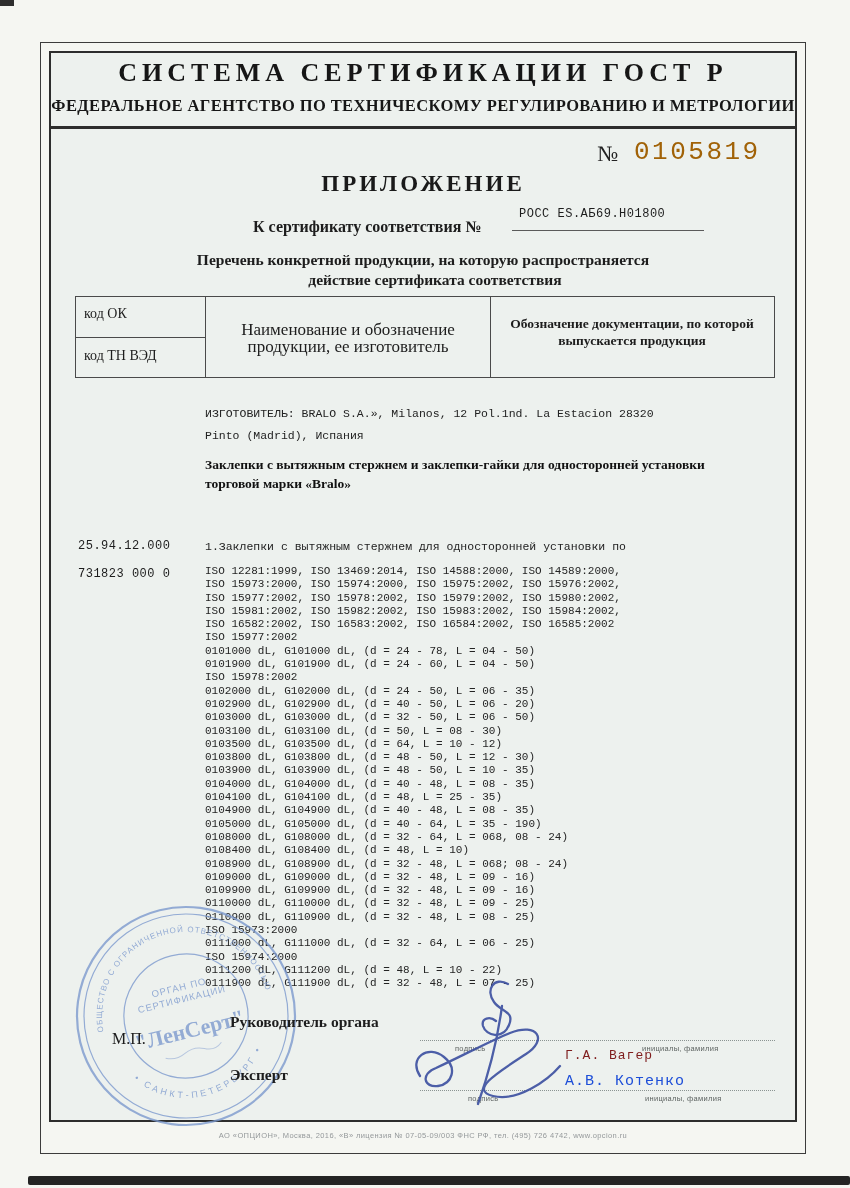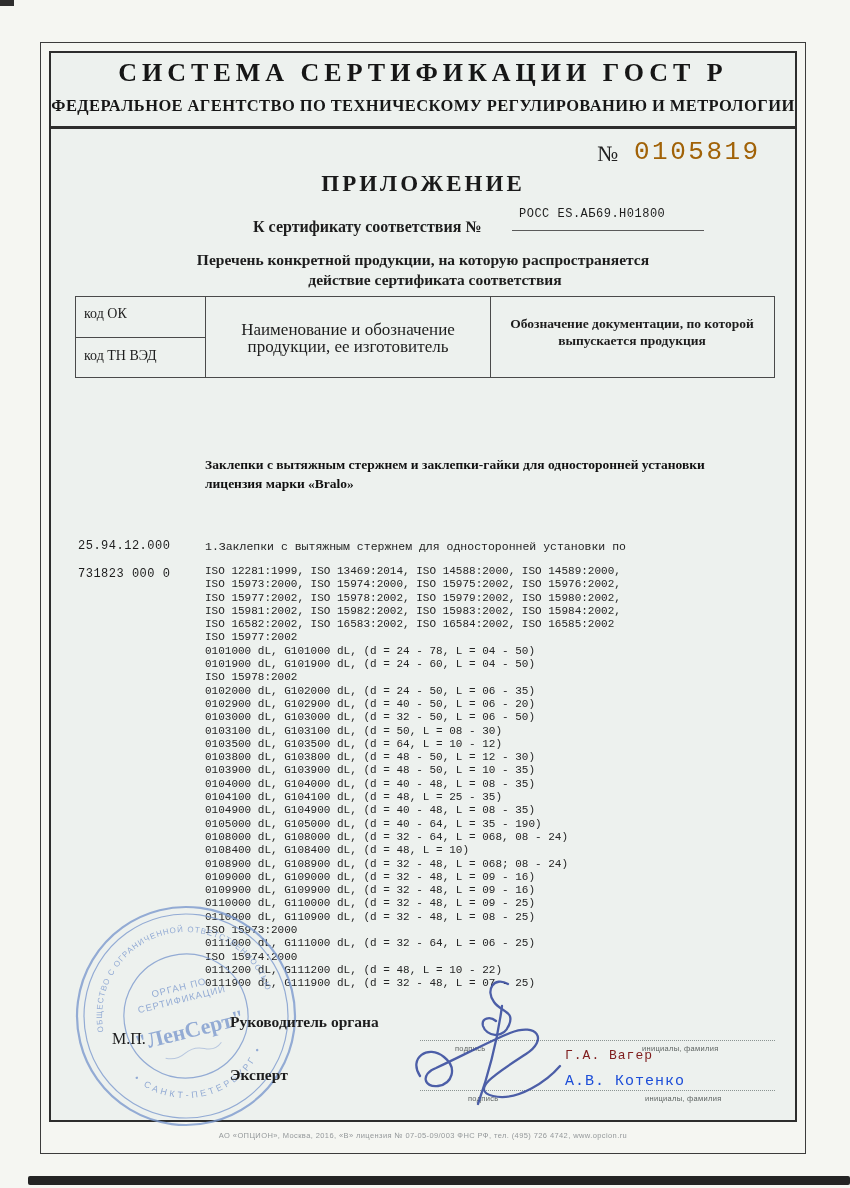--- a/index.html
+++ b/index.html
@@ -110,22 +110,24 @@
   <div class="abs tbl-v2"></div>
   <div class="abs tbl-h1"></div>
   <div class="abs cell-ok serif">код ОК</div>
   <div class="abs cell-tnved serif">код ТН ВЭД</div>
   <div class="abs cell-col2 center serif">Наименование и обозначение продукции, ее изготовитель</div>
   <div class="abs cell-col3 center serif">Обозначение документации, по которой выпускается продукция</div>
 
   <div class="abs code-ok mono">25.94.12.000</div>
   <div class="abs code-tnved mono">731823 000 0</div>
 
+  <div class="abs manufacturer mono pre">ИЗГОТОВИТЕЛЬ: BRALO S.A.», Milanos, 12 Pol.1nd. La Estacion 28320
+Pinto (Madrid), Испания</div>
   <div class="abs product-name serif pre">Заклепки с вытяжным стержнем и заклепки-гайки для односторонней установки
-лицензия марки «Bralo»</div>
+торговой марки «Bralo»</div>
   <div class="abs item1 mono">1.Заклепки с вытяжным стержнем для односторонней установки по</div>
   <div class="abs speclist mono pre">ISO 12281:1999, ISO 13469:2014, ISO 14588:2000, ISO 14589:2000,
 ISO 15973:2000, ISO 15974:2000, ISO 15975:2002, ISO 15976:2002,
 ISO 15977:2002, ISO 15978:2002, ISO 15979:2002, ISO 15980:2002,
 ISO 15981:2002, ISO 15982:2002, ISO 15983:2002, ISO 15984:2002,
 ISO 16582:2002, ISO 16583:2002, ISO 16584:2002, ISO 16585:2002
 ISO 15977:2002
 0101000 dL, G101000 dL, (d = 24 - 78, L = 04 - 50)
 0101900 dL, G101900 dL, (d = 24 - 60, L = 04 - 50)
 ISO 15978:2002

